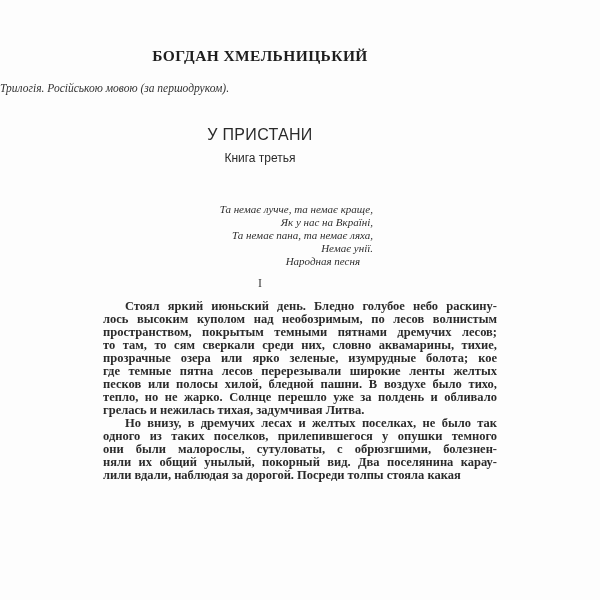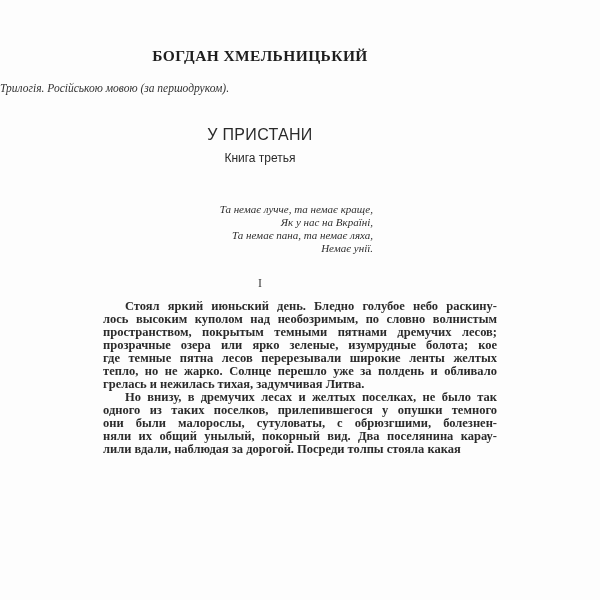--- a/index.html
+++ b/index.html
@@ -87,31 +87,34 @@
   <div class="part-title">У ПРИСТАНИ</div>
   <div class="book-label">Книга третья</div>
 
   <div class="epigraph">
     <div>
         <div>Та немає лучче, та немає краще,</div>
         <div>Як у нас на Вкраїні,</div>
         <div>Та немає пана, та немає ляха,</div>
         <div>Немає унії.</div>
       </div>
+    <div class="attribution">Народная песня</div>
   </div>
 
   <div class="chapter-num">I</div>
 
   <div class="body-text" id="body-text">
       <div>
         <div class="bline j indent">Стоял яркий июньский день. Бледно голубое небо раскину-</div>
-        <div class="bline j">лось высоким куполом над необозримым, по словно волнистым</div>
+        <div class="bline j">лось высоким куполом над необозримым, по лесов волнистым</div>
         <div class="bline j">пространством, покрытым темными пятнами дремучих лесов;</div>
+        <div class="bline j">то там, то сям сверкали среди них, словно аквамарины, тихие,</div>
         <div class="bline j">прозрачные озера или ярко зеленые, изумрудные болота; кое</div>
         <div class="bline j">где темные пятна лесов перерезывали широкие ленты желтых</div>
+        <div class="bline j">песков или полосы хилой, бледной пашни. В воздухе было тихо,</div>
         <div class="bline j">тепло, но не жарко. Солнце перешло уже за полдень и обливало</div>
         <div class="bline">грелась и нежилась тихая, задумчивая Литва.</div>
       </div>
       <div>
         <div class="bline j indent">Но внизу, в дремучих лесах и желтых поселках, не было так</div>
         <div class="bline j">одного из таких поселков, прилепившегося у опушки темного</div>
         <div class="bline j">они были малорослы, сутуловаты, с обрюзгшими, болезнен-</div>
         <div class="bline j">няли их общий унылый, покорный вид. Два поселянина карау-</div>
         <div class="bline">лили вдали, наблюдая за дорогой. Посреди толпы стояла какая</div>
       </div>

